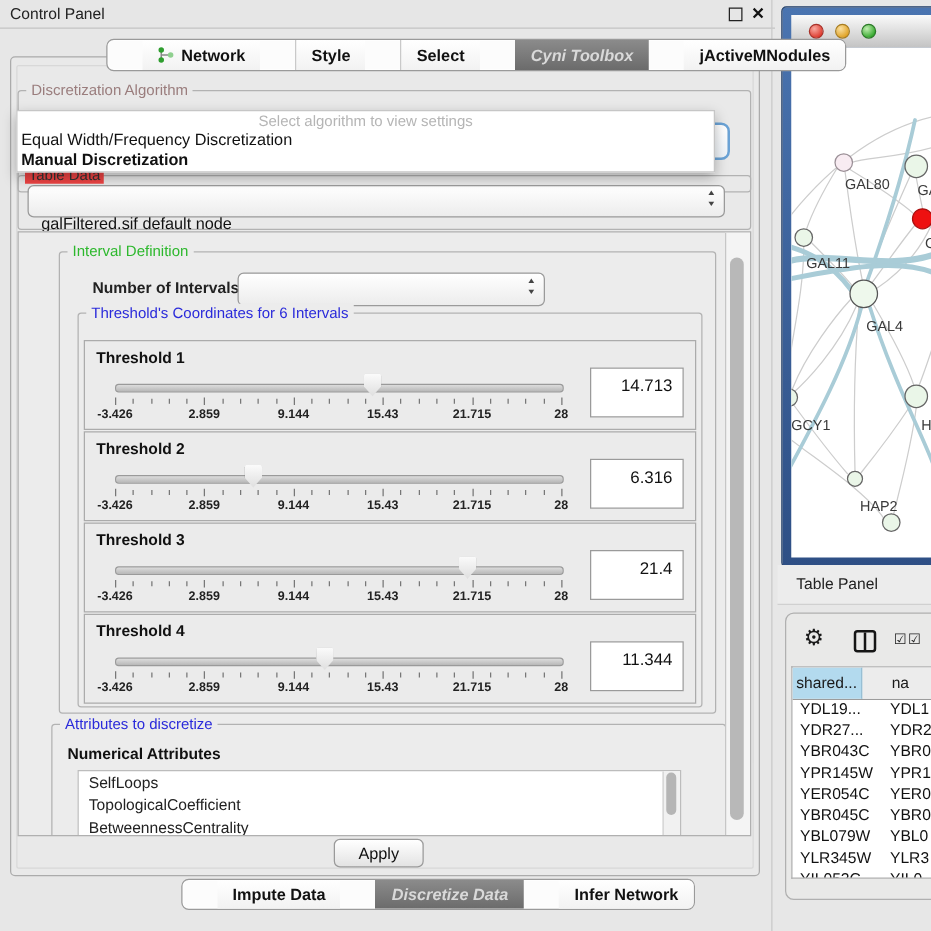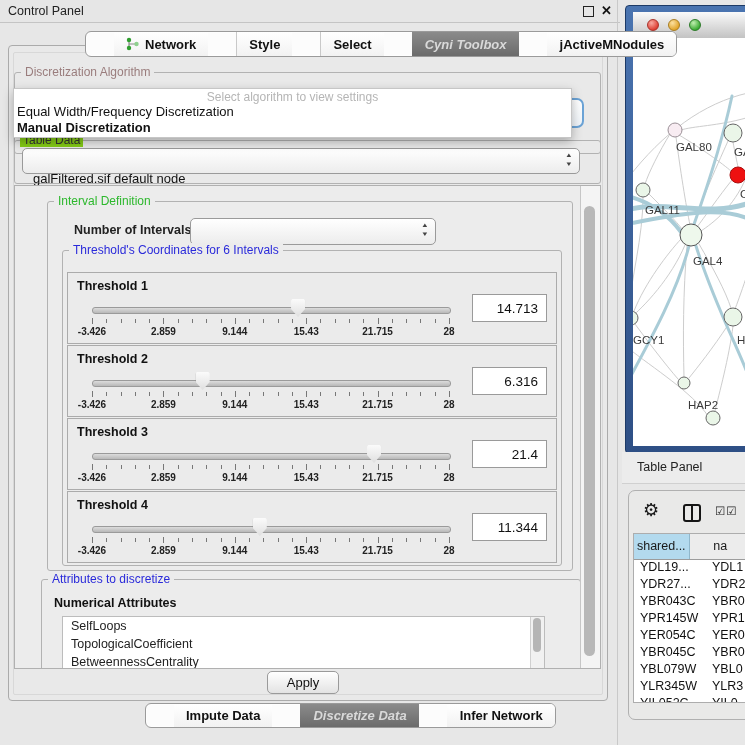--- a/index.html
+++ b/index.html
@@ -38,21 +38,21 @@
   .legend{position:absolute;top:-8px;left:6px;padding:0 4px;font-size:12px;background:#e9e9e9;white-space:nowrap;}
   .legend.on-scroll{background:#ececec;}
   .legend.green{color:#2db82d;}
   .legend.blue{color:#2a2ada;}
   .legend.maroon{color:#9a7d7d;}
 
   #algo-group{left:14px;top:72px;width:585px;height:80px;}
   #algo-combo{left:22px;top:98px;width:558px;height:26px;border:2px solid #6ba3d6;border-radius:7px;
     background:linear-gradient(#ffffff,#eef3f8);}
   #tabledata-group{left:14px;top:140px;width:585px;height:42px;}
-  #tabledata-label{left:20px;top:133px;font-size:12px;color:#333;background:#84cc16;padding:0 3px;}
+  #tabledata-label{left:20px;top:133px;font-size:12px;color:#333;background:#ef4444;padding:0 3px;}
 
   .combo{border:1px solid #9a9a9a;border-radius:5px;background:linear-gradient(#ffffff,#ececec);
     font-size:13px;color:#111;}
   .combo .val{position:absolute;left:10px;top:0;line-height:24px;white-space:nowrap;margin-top:18px;}
   .spin{position:absolute;right:7px;top:2px;display:flex;flex-direction:column;align-items:center;line-height:9px;}
   .spin i{font-style:normal;font-size:6px;color:#444;transform:scaleX(1.3);}
   #tabledata-combo{left:22px;top:148px;width:556px;height:24px;}
 
   
   #algo-popup{left:13px;top:88px;width:557px;height:48px;background:#ffffff;border:1px solid #c6c6c6;
@@ -78,21 +78,21 @@
   .thr-slider{position:absolute;left:0;top:0;width:100%;height:100%;}
   .thr-track{position:absolute;left:24px;top:34px;width:357px;height:5px;border-radius:3px;
     background:linear-gradient(#dcdcdc,#b8b8b8);border:1px solid #9a9a9a;}
   .thr-thumb{position:absolute;top:26px;width:14px;height:18px;background:linear-gradient(#fbfbfb,#dfdfdf);
     clip-path:polygon(8% 0,92% 0,100% 10%,100% 55%,50% 100%,0 55%,0 10%);
     filter:drop-shadow(0 0 1px #777);}
   .tick{position:absolute;width:1px;background:#777;}
   .tick.minor{top:46px;height:4px;}
   .tick.major{top:45px;height:6px;}
   .tick-label{position:absolute;top:53px;transform:translateX(-50%);font-size:10px;font-weight:bold;color:#222;white-space:nowrap;}
-  .thr-value{position:absolute;left:404px;top:21px;width:75px;height:28px;background:#ffffff;border:1px solid #9a9a9a;
+  .thr-value{position:absolute;left:404px;top:21px;width:75px;height:40px;background:#ffffff;border:1px solid #9a9a9a;
     font-size:13.5px;line-height:28px;text-align:right;padding-right:8px;box-sizing:border-box;color:#111;}
 
   #attr-group{position:absolute;left:26px;top:393px;width:538px;height:92px;border:1px solid #b2b2b2;border-radius:3px;}
   #attr-subtitle{position:absolute;left:12px;top:16px;font-size:12.5px;font-weight:bold;color:#111;}
   #attr-list{position:absolute;left:20px;top:36px;width:481px;height:51px;background:#ffffff;border:1px solid #bcbcbc;overflow:hidden;}
   #attr-list .list-item{height:18px;line-height:18px;padding-left:8px;font-size:12.5px;color:#222;white-space:nowrap;}
   #attr-vscroll{position:absolute;right:0;top:0;bottom:0;width:13px;background:#f1f1f1;border-left:1px solid #d0d0d0;}
   #attr-vscroll .thumb{position:absolute;left:2px;top:1px;width:8px;height:34px;border-radius:4px;background:#b5b5b5;}
 
   #apply-btn{left:267px;top:671px;width:70px;height:21px;border:1px solid #9a9a9a;border-radius:5px;

